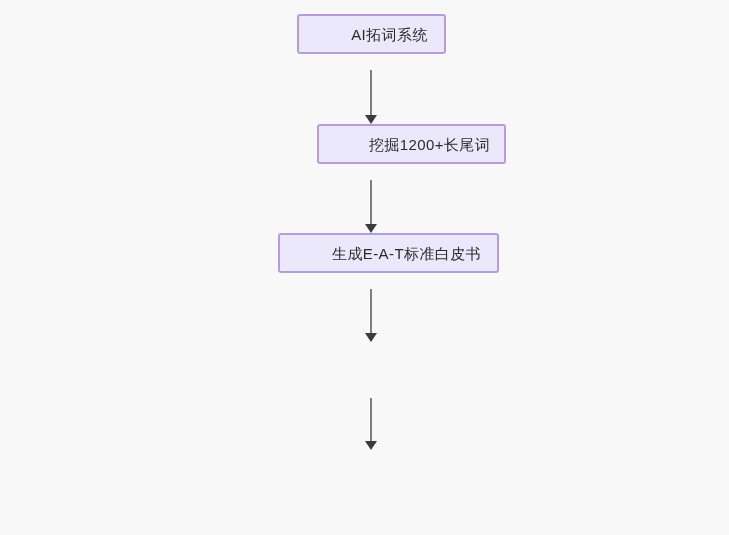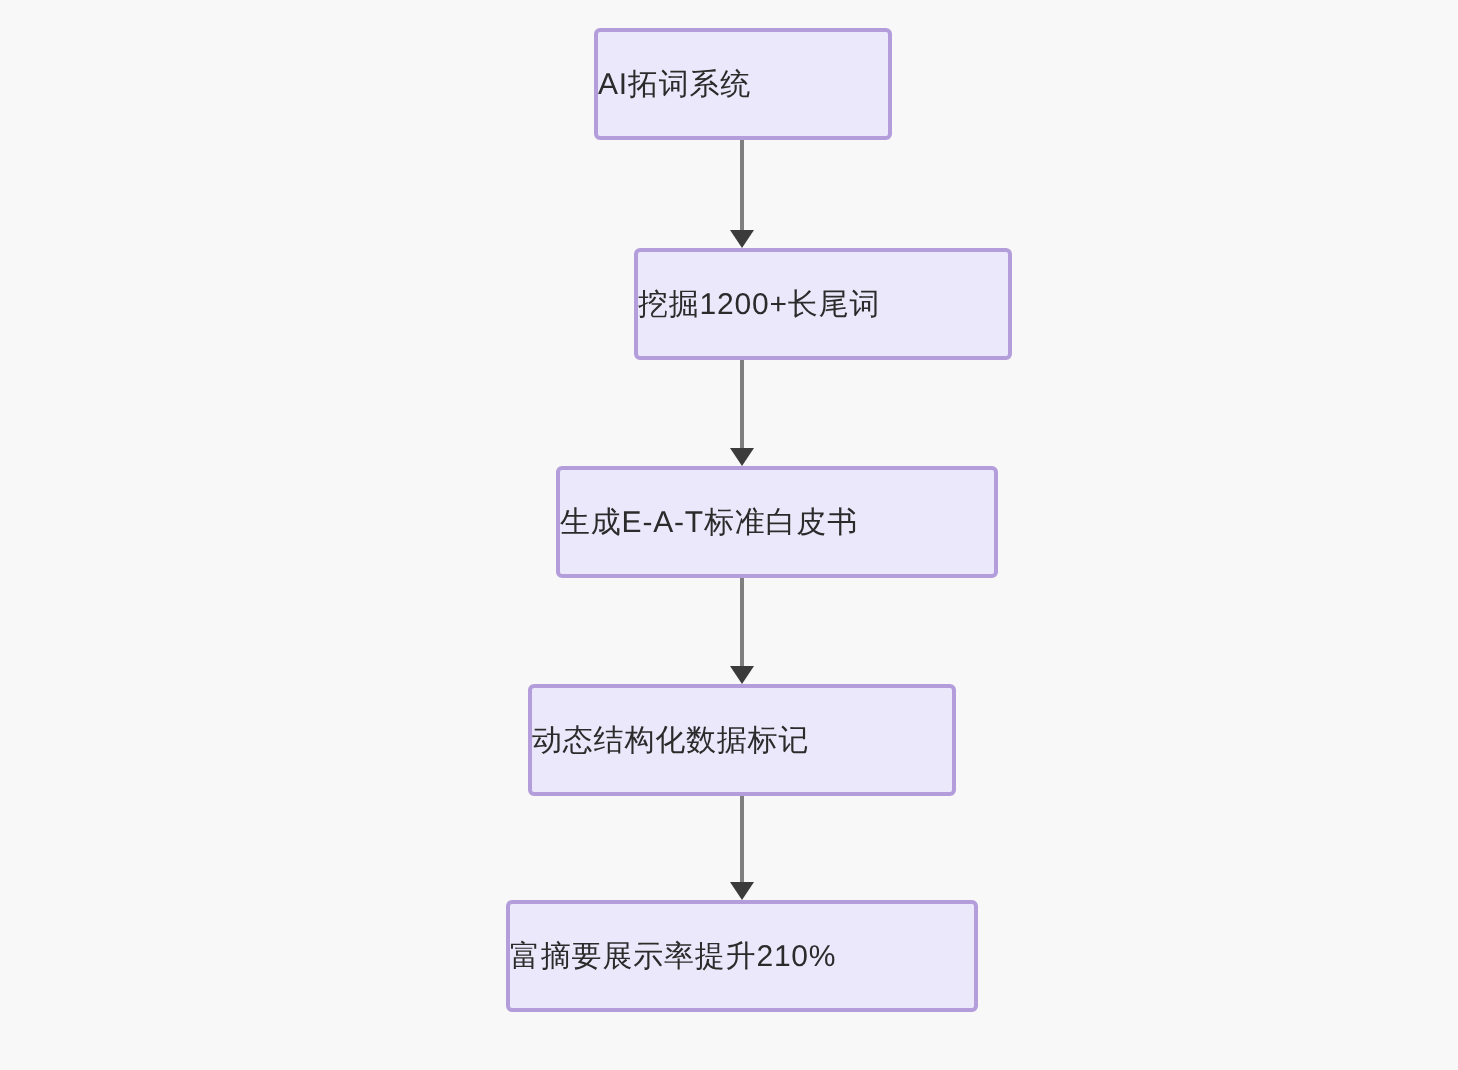--- a/index.html
+++ b/index.html
@@ -19,22 +19,23 @@
     height: 535px;
   }
   .node {
     position: absolute;
     box-sizing: border-box;
     background: #ece8fb;
     border: 2px solid #b39ddb;
     border-radius: 3px;
     display: flex;
     align-items: center;
-    justify-content: flex-start;
-    height: 56px;
+    justify-content: center;
+    height: 40px;
+    padding-left: 36px;
   }
   .node-label {
     font-size: 15px;
     color: #2b2b2b;
     letter-spacing: 0.4px;
     line-height: 1;
     white-space: nowrap;
   }
   .connector {
     position: absolute;
@@ -83,26 +84,20 @@
 
   <div class="node" style="left:261px; top:233px; width:221px;margin-left:17px;">
     <span class="node-label">生成E-A-T标准白皮书</span>
   </div>
 
   <div class="connector" style="left:361px; top:289px; height:53px;">
     <div class="shaft"></div>
     <div class="head"></div>
   </div>
 
-  <div class="node" style="left:264px; top:342px; width:214px;">
-    <span class="node-label">动态结构化数据标记</span>
-  </div>
 
   <div class="connector" style="left:361px; top:398px; height:52px;">
     <div class="shaft"></div>
     <div class="head"></div>
   </div>
 
-  <div class="node" style="left:253px; top:450px; width:236px;">
-    <span class="node-label">富摘要展示率提升210%</span>
-  </div>
 
 </div>
 
 </body></html>

